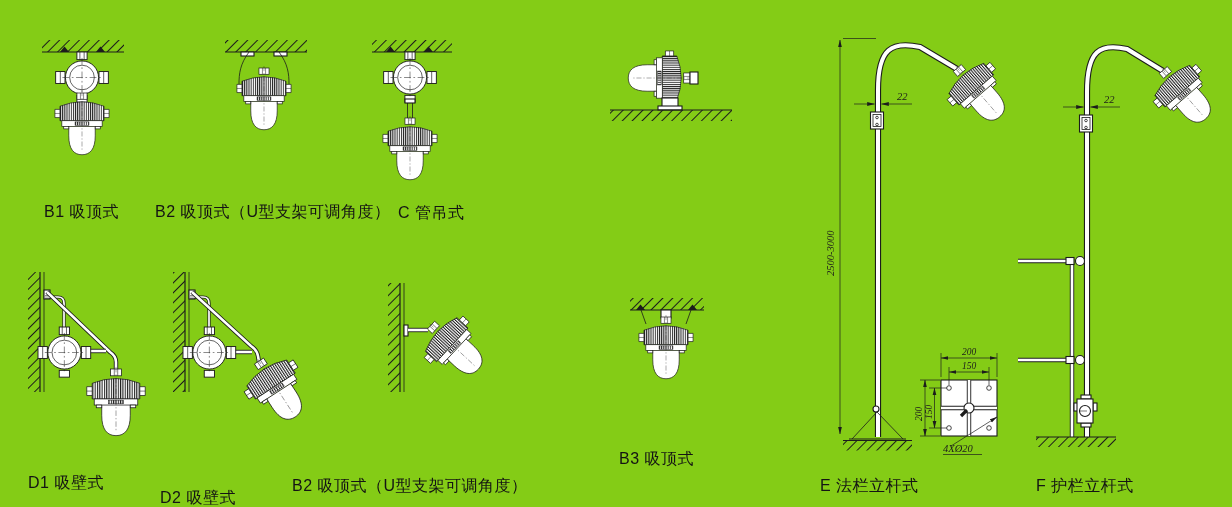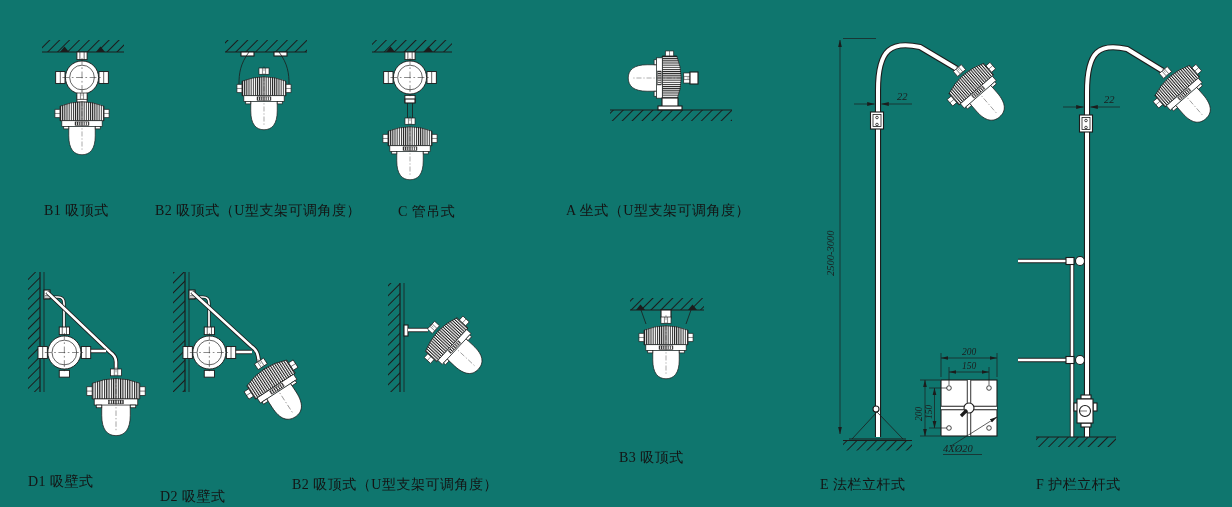--- a/index.html
+++ b/index.html
@@ -1,19 +1,19 @@
 <!DOCTYPE html>
 <html><head>
 <meta charset="utf-8">
 <style>
   html,body{margin:0;padding:0;background:#fff;}
-  #canvas{position:relative;width:1232px;height:507px;background:#0f766e;overflow:hidden;
+  #canvas{position:relative;width:1232px;height:507px;background:#84cc16;overflow:hidden;
           font-family:"Liberation Sans", sans-serif;}
   #scene{position:absolute;left:0;top:0;}
-  .cap{position:absolute;font-family:Liberation Serif, serif;font-size:14px;
+  .cap{position:absolute;font-family:Liberation Sans, sans-serif;font-size:16px;
        color:#141414;letter-spacing:0.5px;white-space:nowrap;}
   
   .s{fill:#fff;stroke:#1c1c1c;stroke-width:1.1;}
   .t{fill:none;stroke:#1c1c1c;stroke-width:0.8;}
   .ln{fill:none;stroke:#1c1c1c;stroke-width:1.2;}
   .cl{fill:none;stroke:#1c1c1c;stroke-width:0.6;stroke-dasharray:8 3 2 3;}
   .dim{fill:none;stroke:#1c1c1c;stroke-width:0.7;}
   .dimtxt{font:italic 10.5px "Liberation Serif", serif;fill:#1c1c1c;}
   .dimtxt-sm{font:italic 9.5px "Liberation Serif", serif;fill:#1c1c1c;}
   .wedge{fill:#1c1c1c;stroke:none;}
@@ -267,20 +267,19 @@
       <line x1="1079" y1="411" x2="1091" y2="411" class="cl"></line>
     </g>
     <line x1="1036" y1="437" x2="1116" y2="437" class="ln"></line>
     <rect x="1036" y="437" width="80" height="10" fill="url(#hatch)"></rect>
   </g>
 </svg>
 
 <div class="cap" style="left:44px;top:202px">B1 吸顶式</div>
 <div class="cap" style="left:155px;top:202px">B2 吸顶式（U型支架可调角度）</div>
 <div class="cap" style="left:398px;top:203px">C 管吊式</div>
-<div class="cap" style="left:566px;top:202px">A 坐式（U型支架可调角度）</div>
 <div class="cap" style="left:28px;top:473px">D1 吸壁式</div>
 <div class="cap" style="left:160px;top:488px">D2 吸壁式</div>
 <div class="cap" style="left:292px;top:476px">B2 吸顶式（U型支架可调角度）</div>
 <div class="cap" style="left:619px;top:449px">B3 吸顶式</div>
 <div class="cap" style="left:820px;top:476px">E 法栏立杆式</div>
 <div class="cap" style="left:1036px;top:476px">F 护栏立杆式</div>
 </div>
 
 </body></html>

